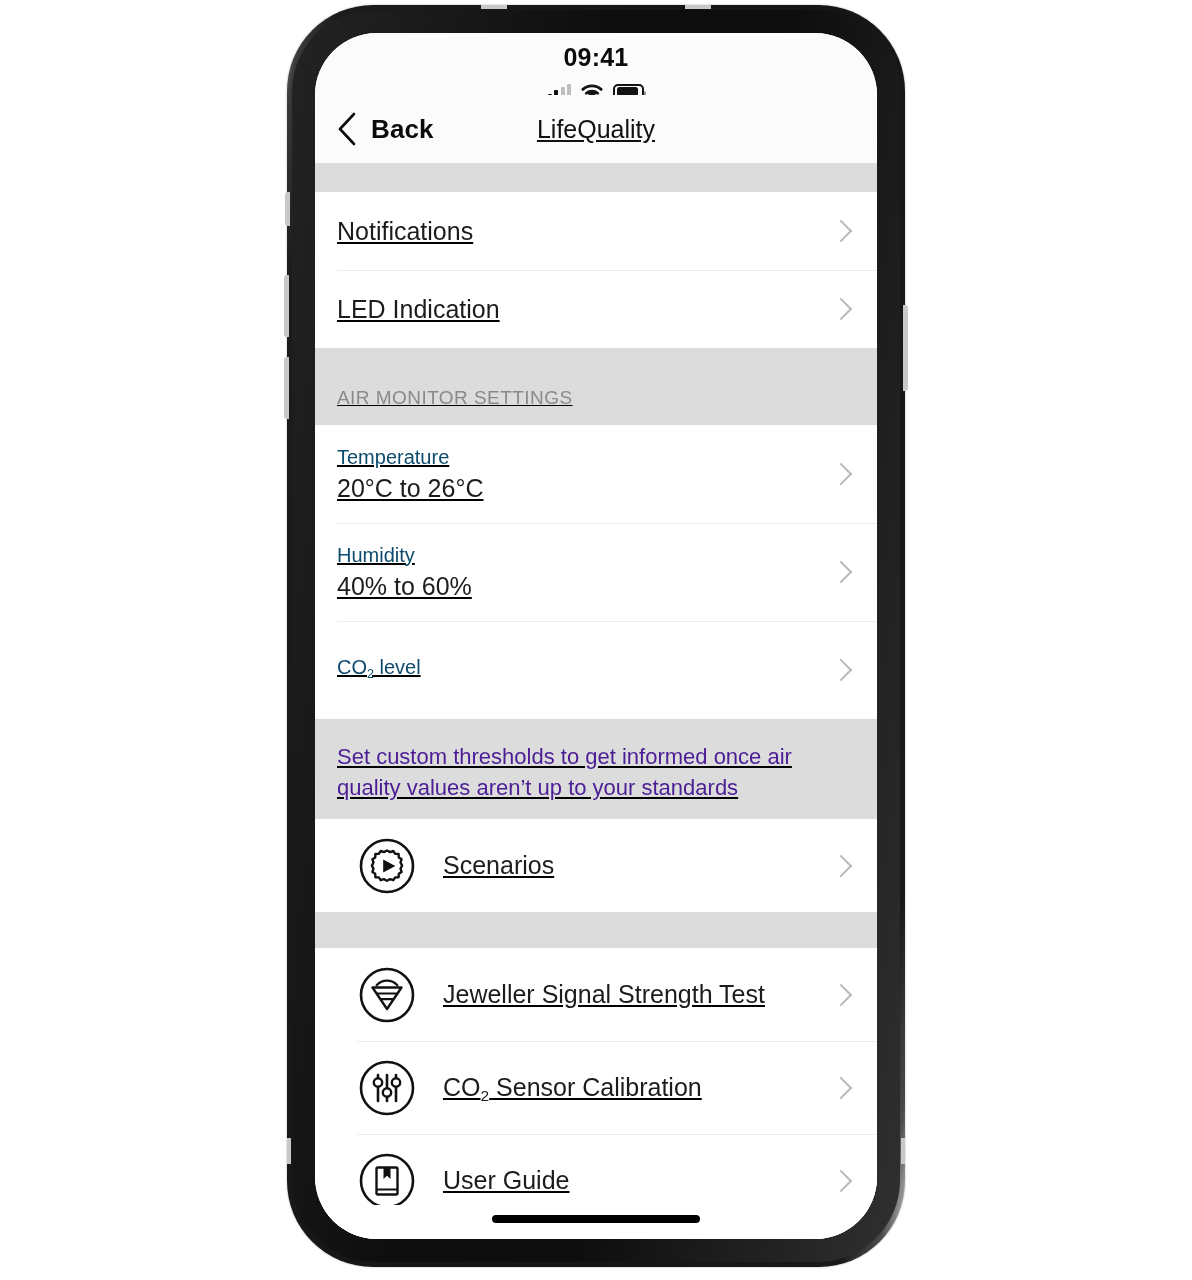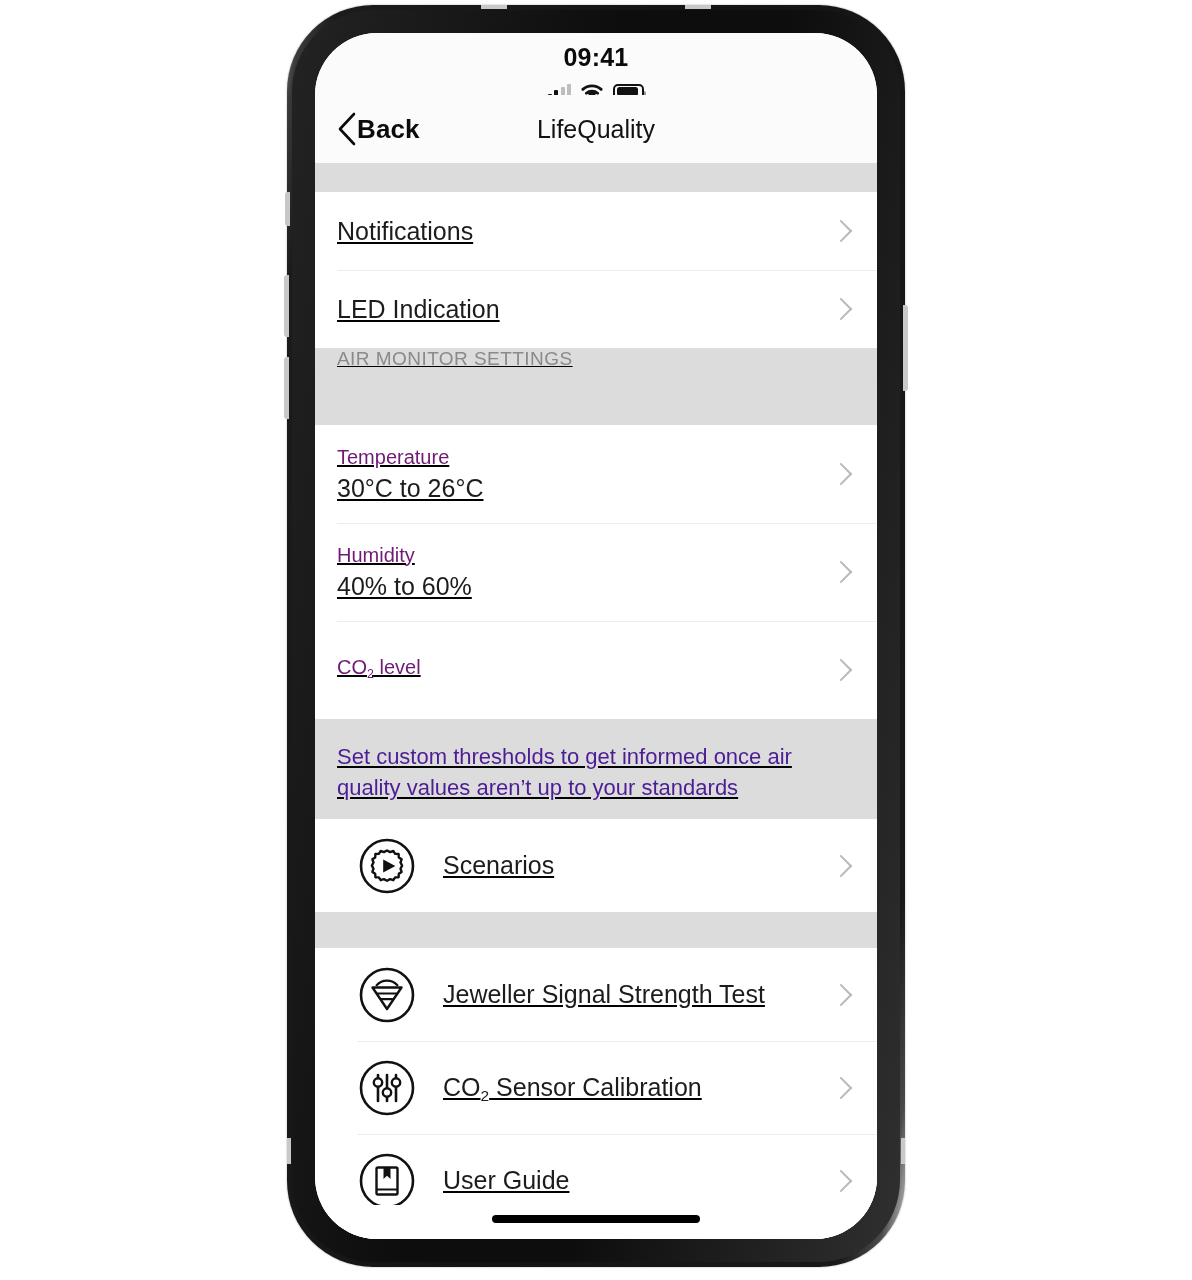--- a/index.html
+++ b/index.html
@@ -123,53 +123,56 @@
     background: #fbfbfb;
     display: flex;
     align-items: center;
     position: relative;
     padding: 0 22px;
     box-sizing: border-box;
   }
   .nav-back {
     display: flex;
     align-items: center;
+    gap: 14px;
     cursor: pointer;
     z-index: 2;
   }
   .nav-back-label {
     font-size: 26px;
     font-weight: bold;
     color: #0b0b0b;
     letter-spacing: .1px;
   }
   .nav-title {
     position: absolute;
     left: 0; right: 0;
     text-align: center;
     font-size: 25px;
     color: #111111;
     pointer-events: none;
+    text-decoration: underline;
   }
 
   
   .content {
     background: #ffffff;
     height: 1076px;
     overflow: hidden;
     text-decoration: underline;
   }
   .spacer { background: #dcdcdc; }
   .spacer-top { height: 29px; }
   .spacer-mid { height: 36px; }
 
   .section-head {
     background: #dcdcdc;
     height: 77px;
     display: flex;
+    align-items: flex-end;
     padding: 0 22px 16px 22px;
     box-sizing: border-box;
   }
   .section-head-label {
     font-size: 19px;
     color: #8a8a8a;
     letter-spacing: .45px;
   }
 
   .row {
@@ -192,21 +195,21 @@
   .row-value  { height: 98px; }
   .row-icon   { height: 93px; margin-left: 20px; }
 
   .row-text { flex: 1; min-width: 0; }
   .row-label {
     font-size: 25px;
     color: #1c1c1c;
   }
   .row-sublabel {
     font-size: 20px;
-    color: #701a75;
+    color: #0c4a6e;
     margin-bottom: 5px;
   }
   .row-value-text {
     font-size: 25px;
     color: #1c1c1c;
   }
   sub { font-size: .62em; vertical-align: baseline; position: relative; top: .30em; }
 
   .chev {
     width: 14px;
@@ -322,21 +325,21 @@
         <div class="chev"></div>
       </div>
 
       <div class="section-head">
         <div class="section-head-label">AIR MONITOR SETTINGS</div>
       </div>
 
       <div class="row row-value">
         <div class="row-text">
           <div class="row-sublabel">Temperature</div>
-          <div class="row-value-text">30°C to 26°C</div>
+          <div class="row-value-text">20°C to 26°C</div>
         </div>
         <div class="chev"></div>
       </div>
 
       <div class="row row-value">
         <div class="row-text">
           <div class="row-sublabel">Humidity</div>
           <div class="row-value-text">40% to 60%</div>
         </div>
         <div class="chev"></div>

